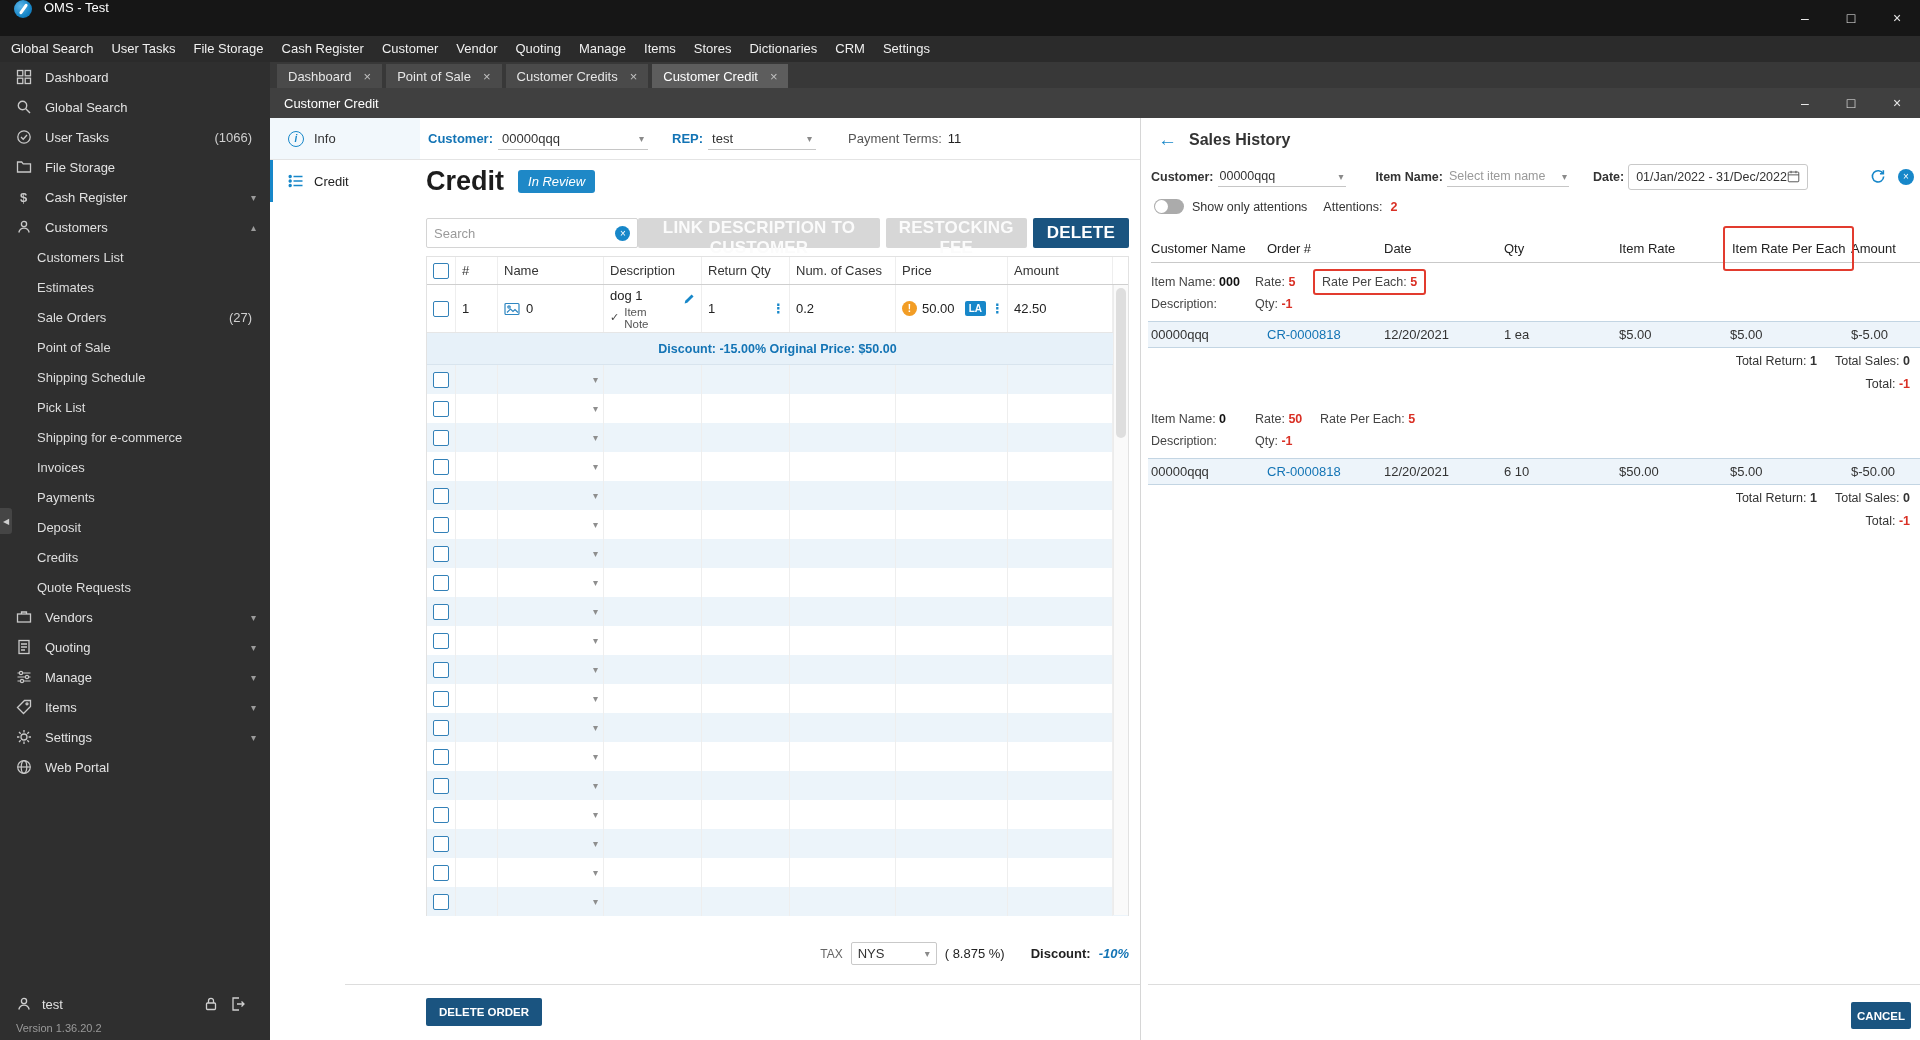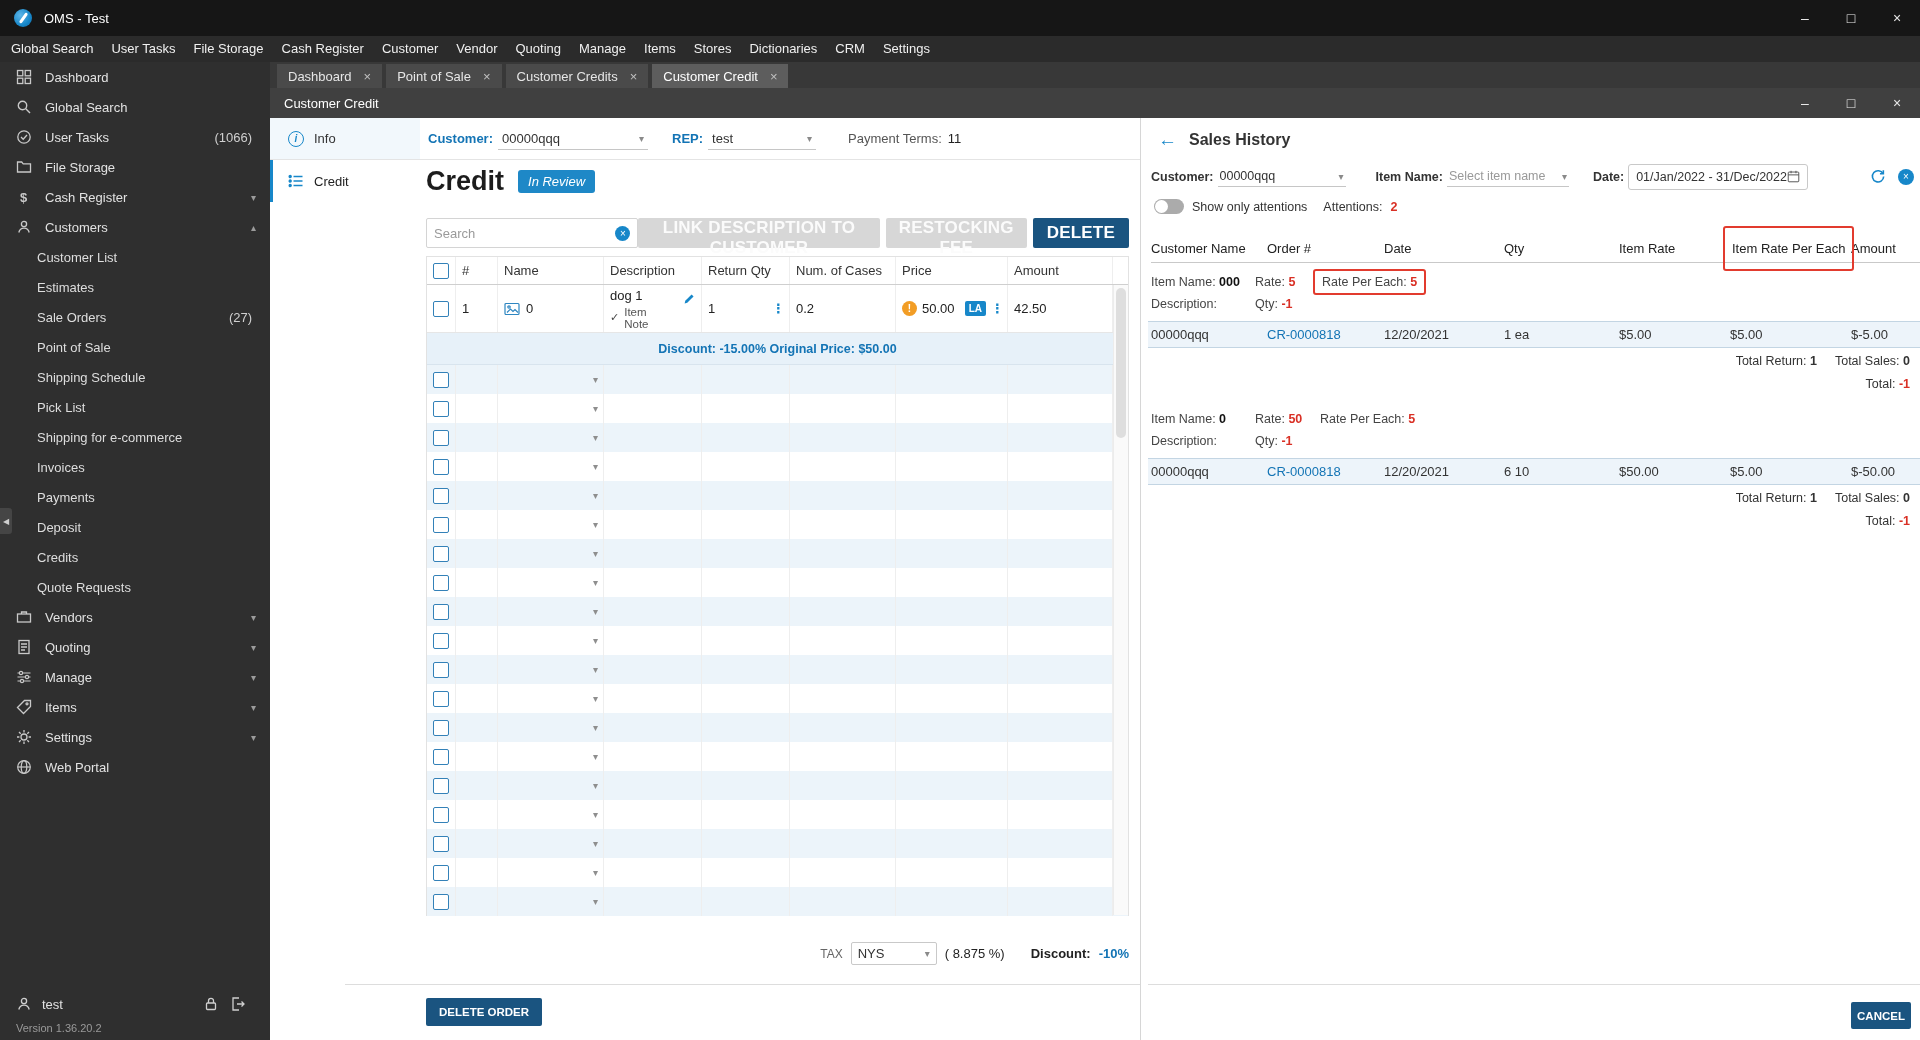--- a/index.html
+++ b/index.html
@@ -2,21 +2,21 @@
 <html><head>
 <meta charset="utf-8">
 <style>
   * { margin:0; padding:0; box-sizing:border-box; }
   html,body { width:1920px; height:1040px; overflow:hidden; background:#fff;
     font-family:"Liberation Sans","DejaVu Sans",sans-serif; font-size:13px; color:#222; }
   b { font-weight:bold; }
 
   
   #titlebar { position:absolute; left:0; top:0; width:1920px; height:36px; background:#161616;
-    display:flex; align-items:center; color:#fff; z-index:20; }
+    display:flex; color:#fff; z-index:20; }
   #logo { width:18px; height:18px; border-radius:50%; margin:0 12px 0 14px;
     background:radial-gradient(circle at 35% 35%, #5db5e8 0%, #1787c9 60%, #0f6aa5 100%); position:relative; }
   #logo::after { content:""; position:absolute; left:8px; top:3px; width:3px; height:12px;
     background:#fff; transform:rotate(35deg); border-radius:2px; }
   .tb-title { font-size:13px; }
   .win-ctrls { margin-left:auto; display:flex; height:100%; }
   .win-ctrls .wc { width:46px; display:flex; align-items:center; justify-content:center;
     color:#e8e8e8; font-size:14px; }
   #menubar { position:absolute; left:0; top:36px; width:1920px; height:26px; background:#2b2b2b;
     display:flex; align-items:center; padding-left:2px; z-index:20; }
@@ -105,21 +105,21 @@
   .crow { height:29px; font-size:13px; }
   .crow.alt { background:#ecf4fa; }
   .dd { margin-left:auto; margin-right:5px; color:#8e8e8e; font-size:10px; }
   #vscroll { position:absolute; right:0; top:28px; bottom:0; width:15px; background:#fafafa; border-left:1px solid #ececec; }
   #vthumb { position:absolute; left:2px; top:3px; width:10px; height:150px; background:#dedede; border-radius:5px; }
   #tax-row { position:absolute; left:156px; top:824px; width:703px; display:flex; align-items:center; justify-content:flex-end; gap:8px; font-size:13px; }
   .tax-label { color:#666; font-size:12px; }
   .tax-select { width:86px; height:23px; border:1px solid #c9c9c9; border-radius:2px; display:flex; align-items:center;
     justify-content:space-between; padding:0 6px; color:#333; background:#fff; }
   .disc-label { font-weight:bold; margin-left:18px; }
-  .disc-val { color:#1374b5; font-weight:bold; }
+  .disc-val { color:#1374b5; font-weight:bold;font-style:italic; }
   #credit-bottom { position:absolute; left:75px; right:0; top:866px; bottom:0; border-top:1px solid #ddd; }
   #delete-order { position:absolute; left:81px; top:13px; height:28px; background:#1a5480; color:#fff; border:none;
     font-weight:bold; font-size:11.5px; padding:0 13px; border-radius:2px; font-family:inherit; }
   #pane-divider { position:absolute; left:870px; top:0; bottom:0; width:1px; background:#d6d6d6; }
 
   
   #sales-pane { position:absolute; left:878px; top:0; right:0; height:922px; font-size:13px; }
   #sales-header { position:absolute; left:10px; top:12px; display:flex; align-items:center; gap:12px; }
   .back-arrow { color:#1787c9; font-size:19px; font-weight:bold; line-height:1; }
   #sales-title { font-size:16px; font-weight:bold; color:#333; }
@@ -237,21 +237,21 @@
     <span class="s-icon">
         <svg viewBox="0 0 16 16" fill="none" stroke="currentColor" stroke-width="1.3">
           <circle cx="8" cy="5" r="2.6"></circle>
           <path d="M2.8 13.5c.7-3 2.8-4.4 5.2-4.4s4.5 1.4 5.2 4.4"></path>
         </svg>
       </span>
     <span class="s-label">Customers</span>
     <span class="s-chev">▴</span>
   </div>
   <div class="sub-item">
-      <span class="s-label">Customer List</span>
+      <span class="s-label">Customers List</span>
     </div>
   <div class="sub-item">
       <span class="s-label">Estimates</span>
     </div>
   <div class="sub-item">
       <span class="s-label">Sale Orders</span>
       <span class="s-badge">(27)</span>
     </div>
   <div class="sub-item">
       <span class="s-label">Point of Sale</span>

